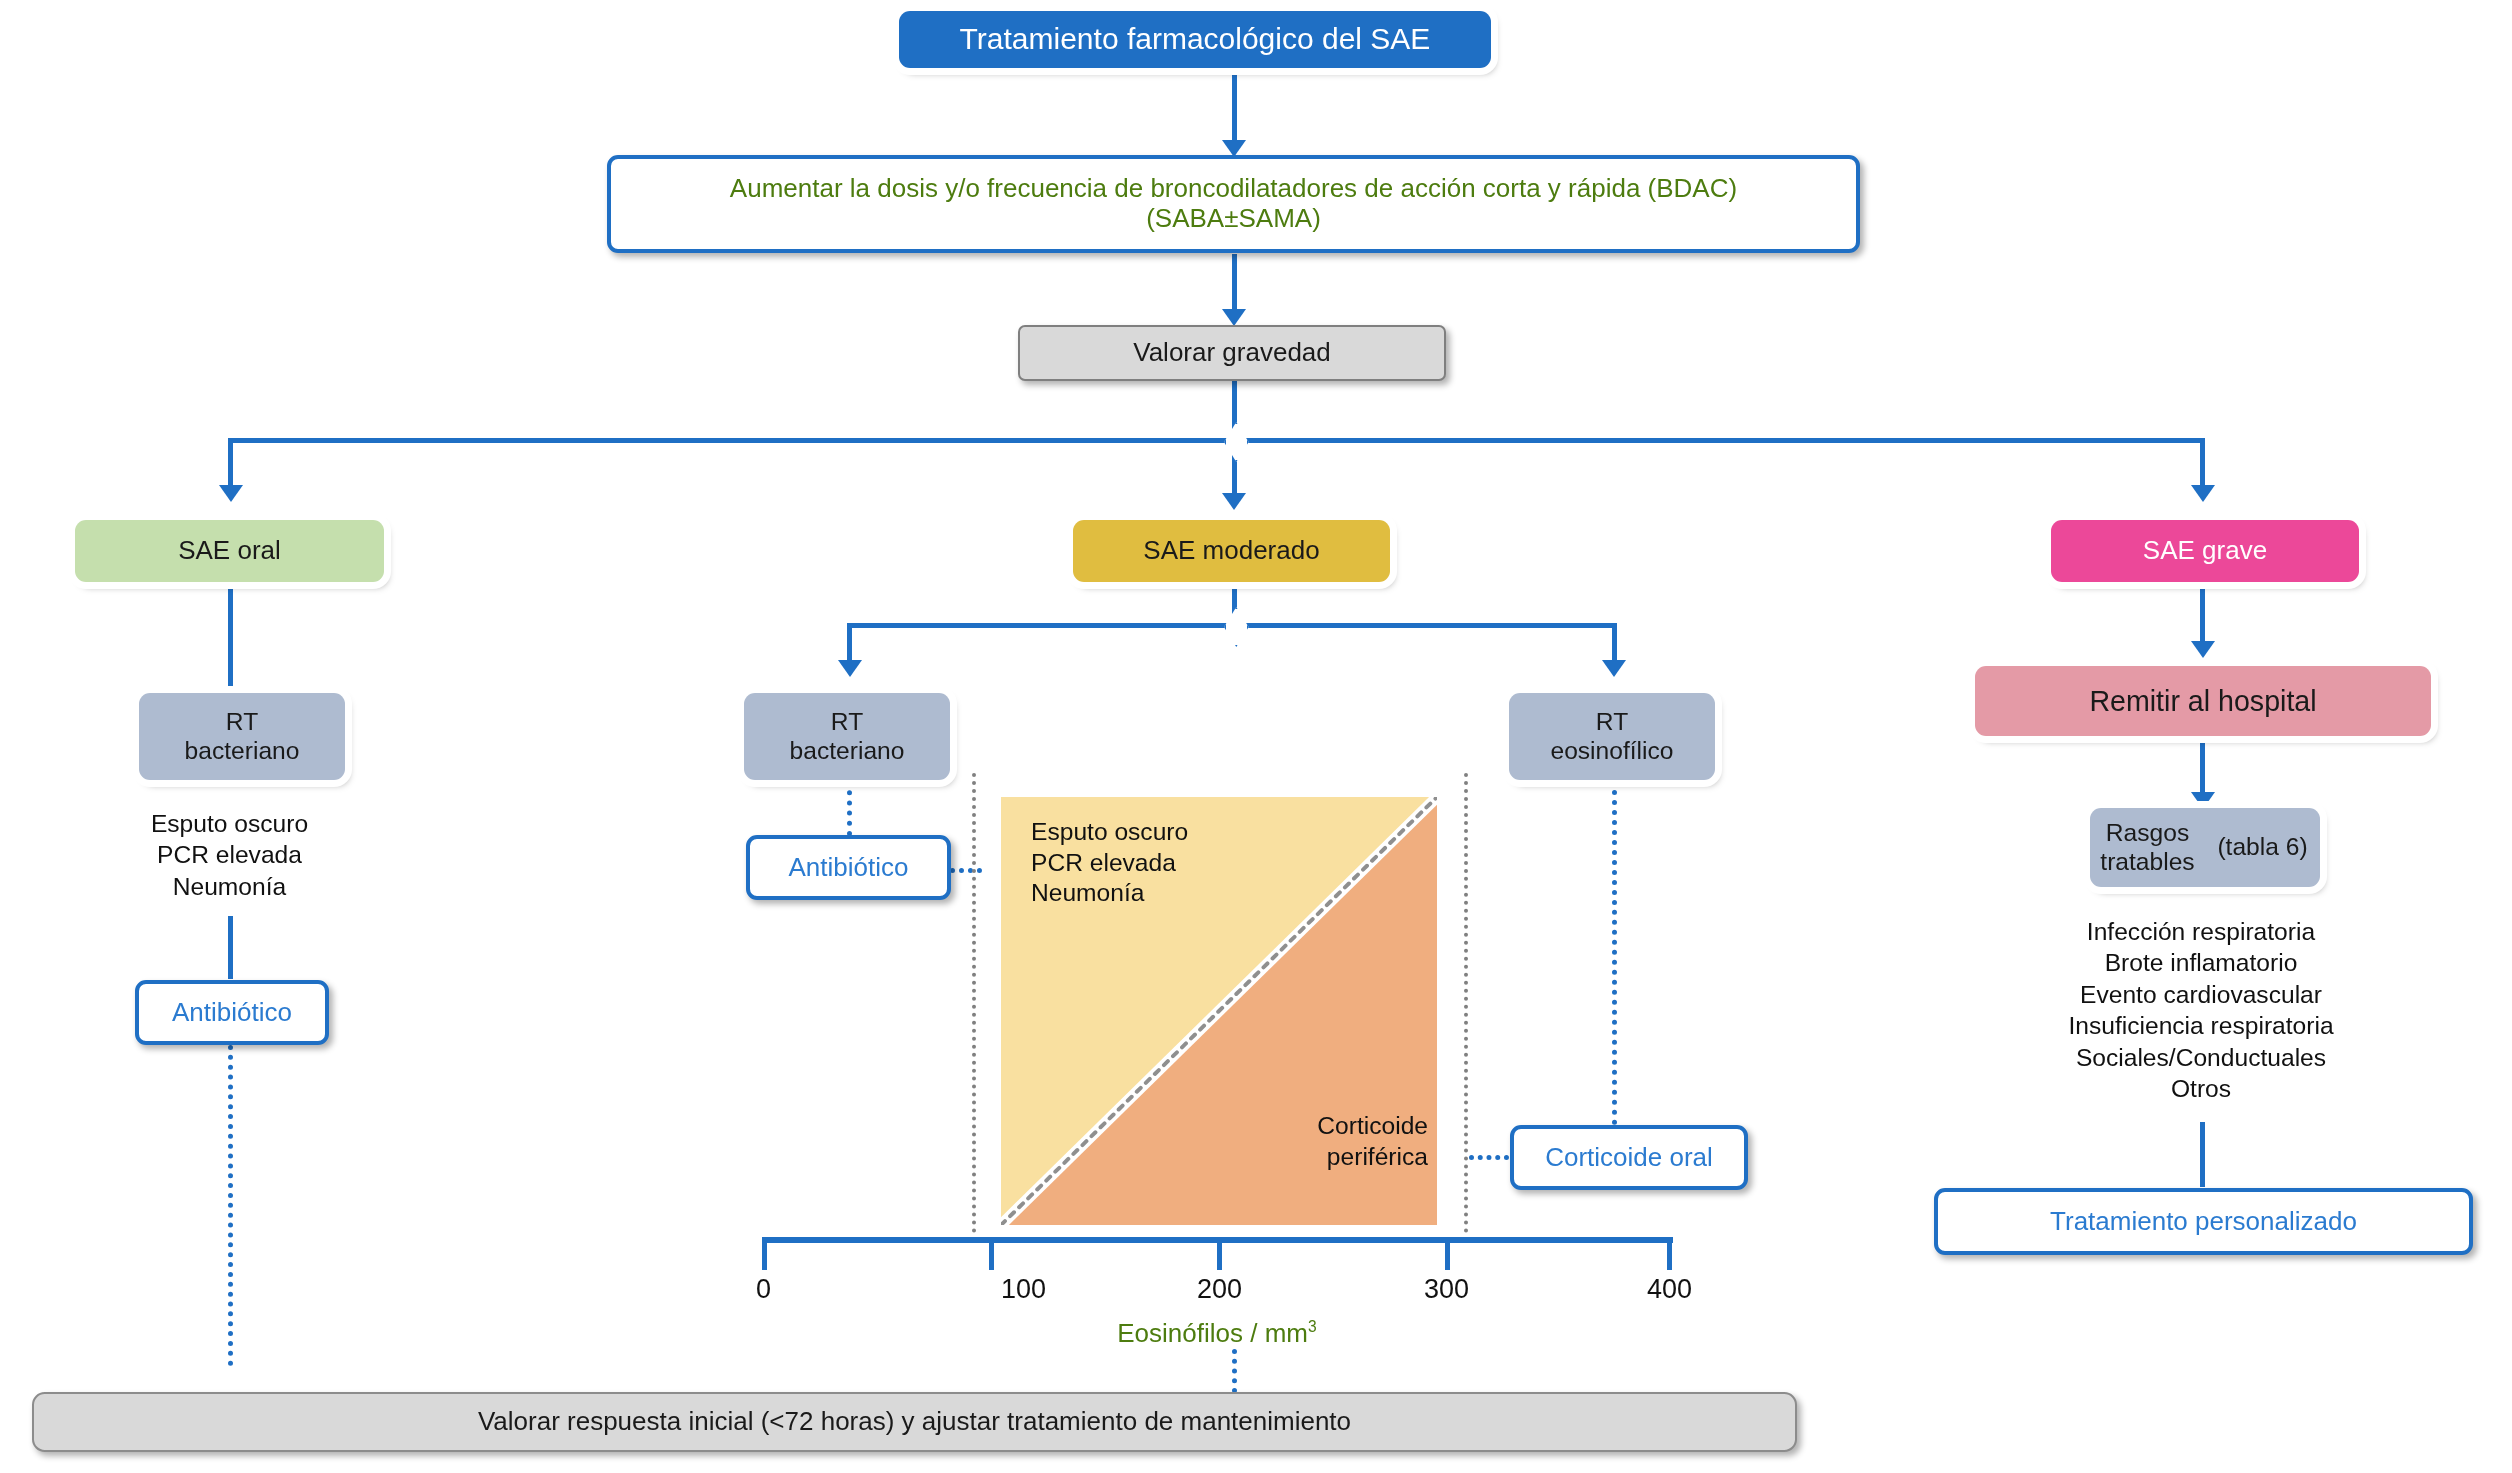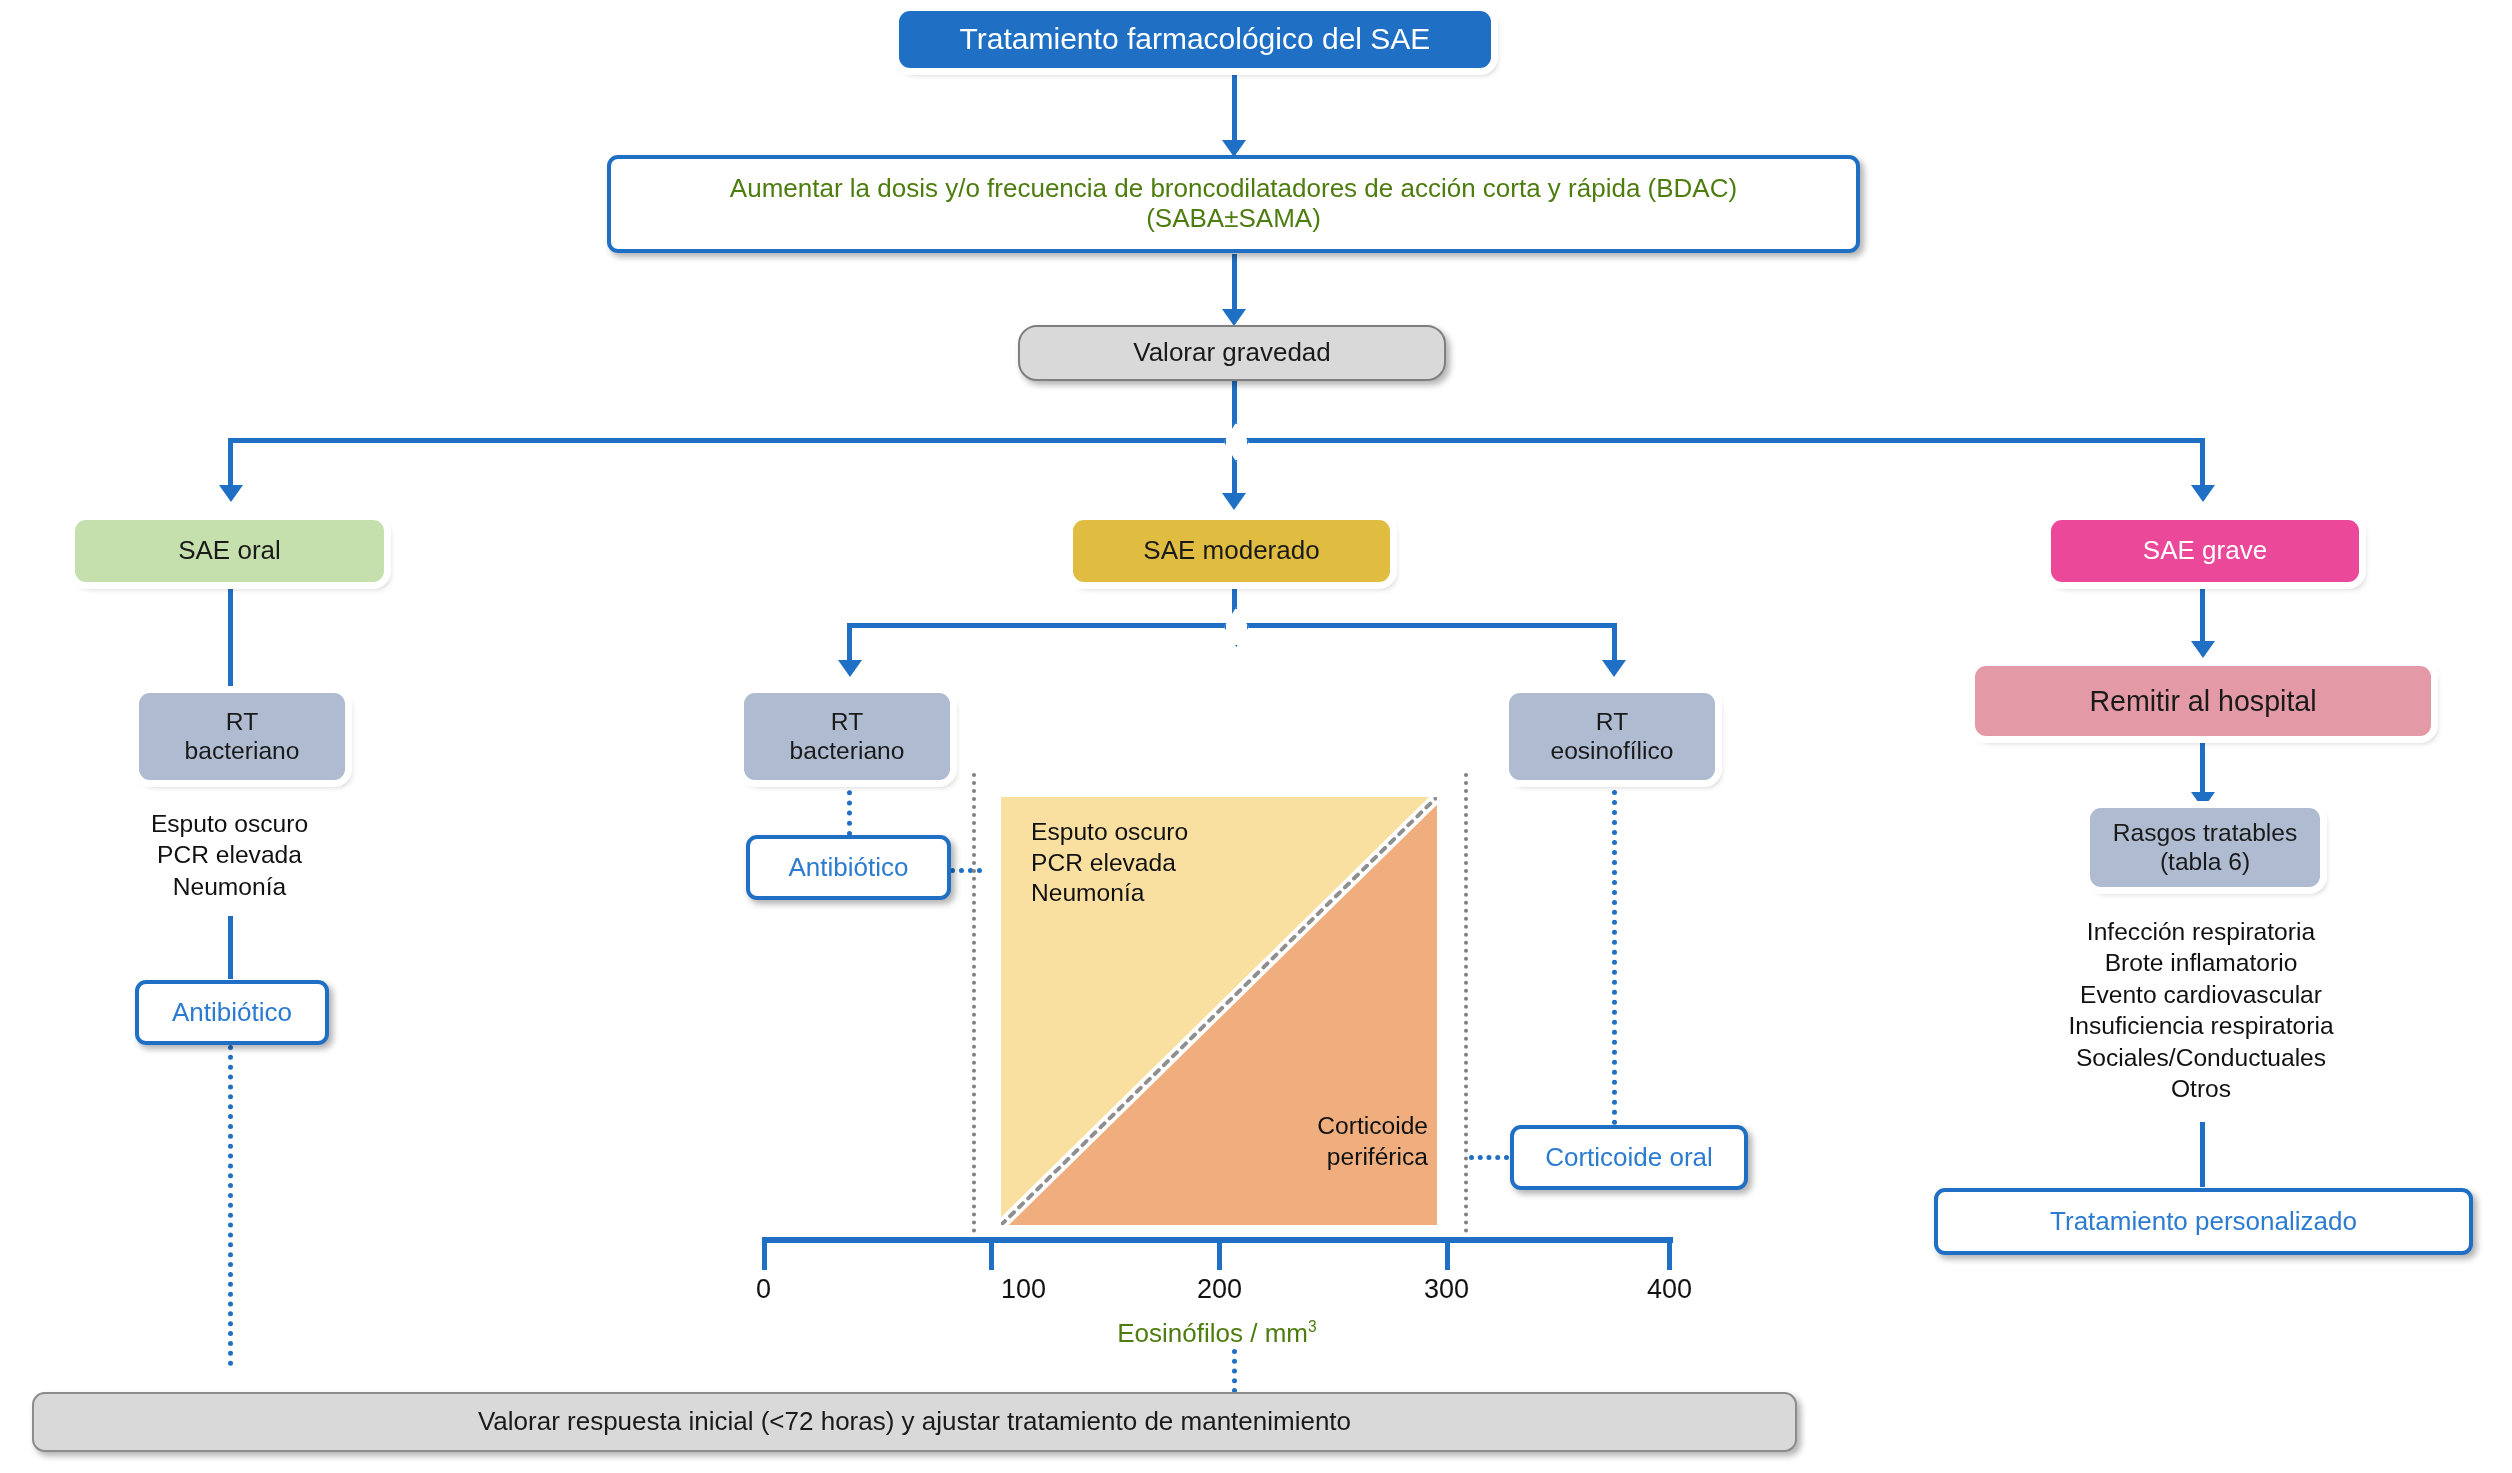--- a/index.html
+++ b/index.html
@@ -71,21 +71,21 @@
   <div class="arrow" style="left:1222px;top:140px;"></div>
 
   <div class="node n-bdac softshadow" style="left:607px;top:155px;width:1253px;height:98px;flex-direction:column;justify-content:center;">
     <span>Aumentar la dosis y/o frecuencia  de broncodilatadores  de acción corta y rápida  (BDAC)</span>
     <span>(SABA±SAMA)</span>
   </div>
 
   <div class="vline" style="left:1232px;top:254px;height:63px;"></div>
   <div class="arrow" style="left:1222px;top:309px;"></div>
 
-  <div class="node n-gray softshadow" style="left:1018px;top:325px;width:428px;height:56px;border-radius:19px;">
+  <div class="node n-gray softshadow" style="left:1018px;top:325px;width:428px;height:56px;border-radius:7px;">
     <span>Valorar gravedad</span>
   </div>
 
   <div class="vline" style="left:1232px;top:381px;height:59px;"></div>
   <div class="hline" style="left:228px;top:438px;width:1977px;"></div>
   <div class="diamond" style="left:1224px;top:422px;"></div>
 
   <div class="vline" style="left:228px;top:438px;height:56px;"></div>
   <div class="arrow" style="left:219px;top:485px;"></div>
 
@@ -209,21 +209,21 @@
   <div class="vline" style="left:2200px;top:581px;height:67px;"></div>
   <div class="arrow" style="left:2191px;top:641px;"></div>
 
   <div class="node n-pink halo" style="left:1975px;top:666px;width:456px;height:70px;">
     <span>Remitir al hospital</span>
   </div>
 
   <div class="vline" style="left:2200px;top:736px;height:63px;"></div>
   <div class="arrow" style="left:2191px;top:792px;"></div>
 
-  <div class="node n-slate halo" style="left:2090px;top:808px;width:230px;height:79px;flex-direction:column;">
+  <div class="node n-slate halo" style="left:2090px;top:808px;width:230px;height:79px;">
     <span>Rasgos tratables</span>
     <span>(tabla 6)</span>
   </div>
 
   <div class="textblock" style="left:1959px;top:916px;width:484px;">
     <div>Infección respiratoria</div>
     <div>Brote inflamatorio</div>
     <div>Evento cardiovascular</div>
     <div>Insuficiencia respiratoria</div>
     <div>Sociales/Conductuales</div>

